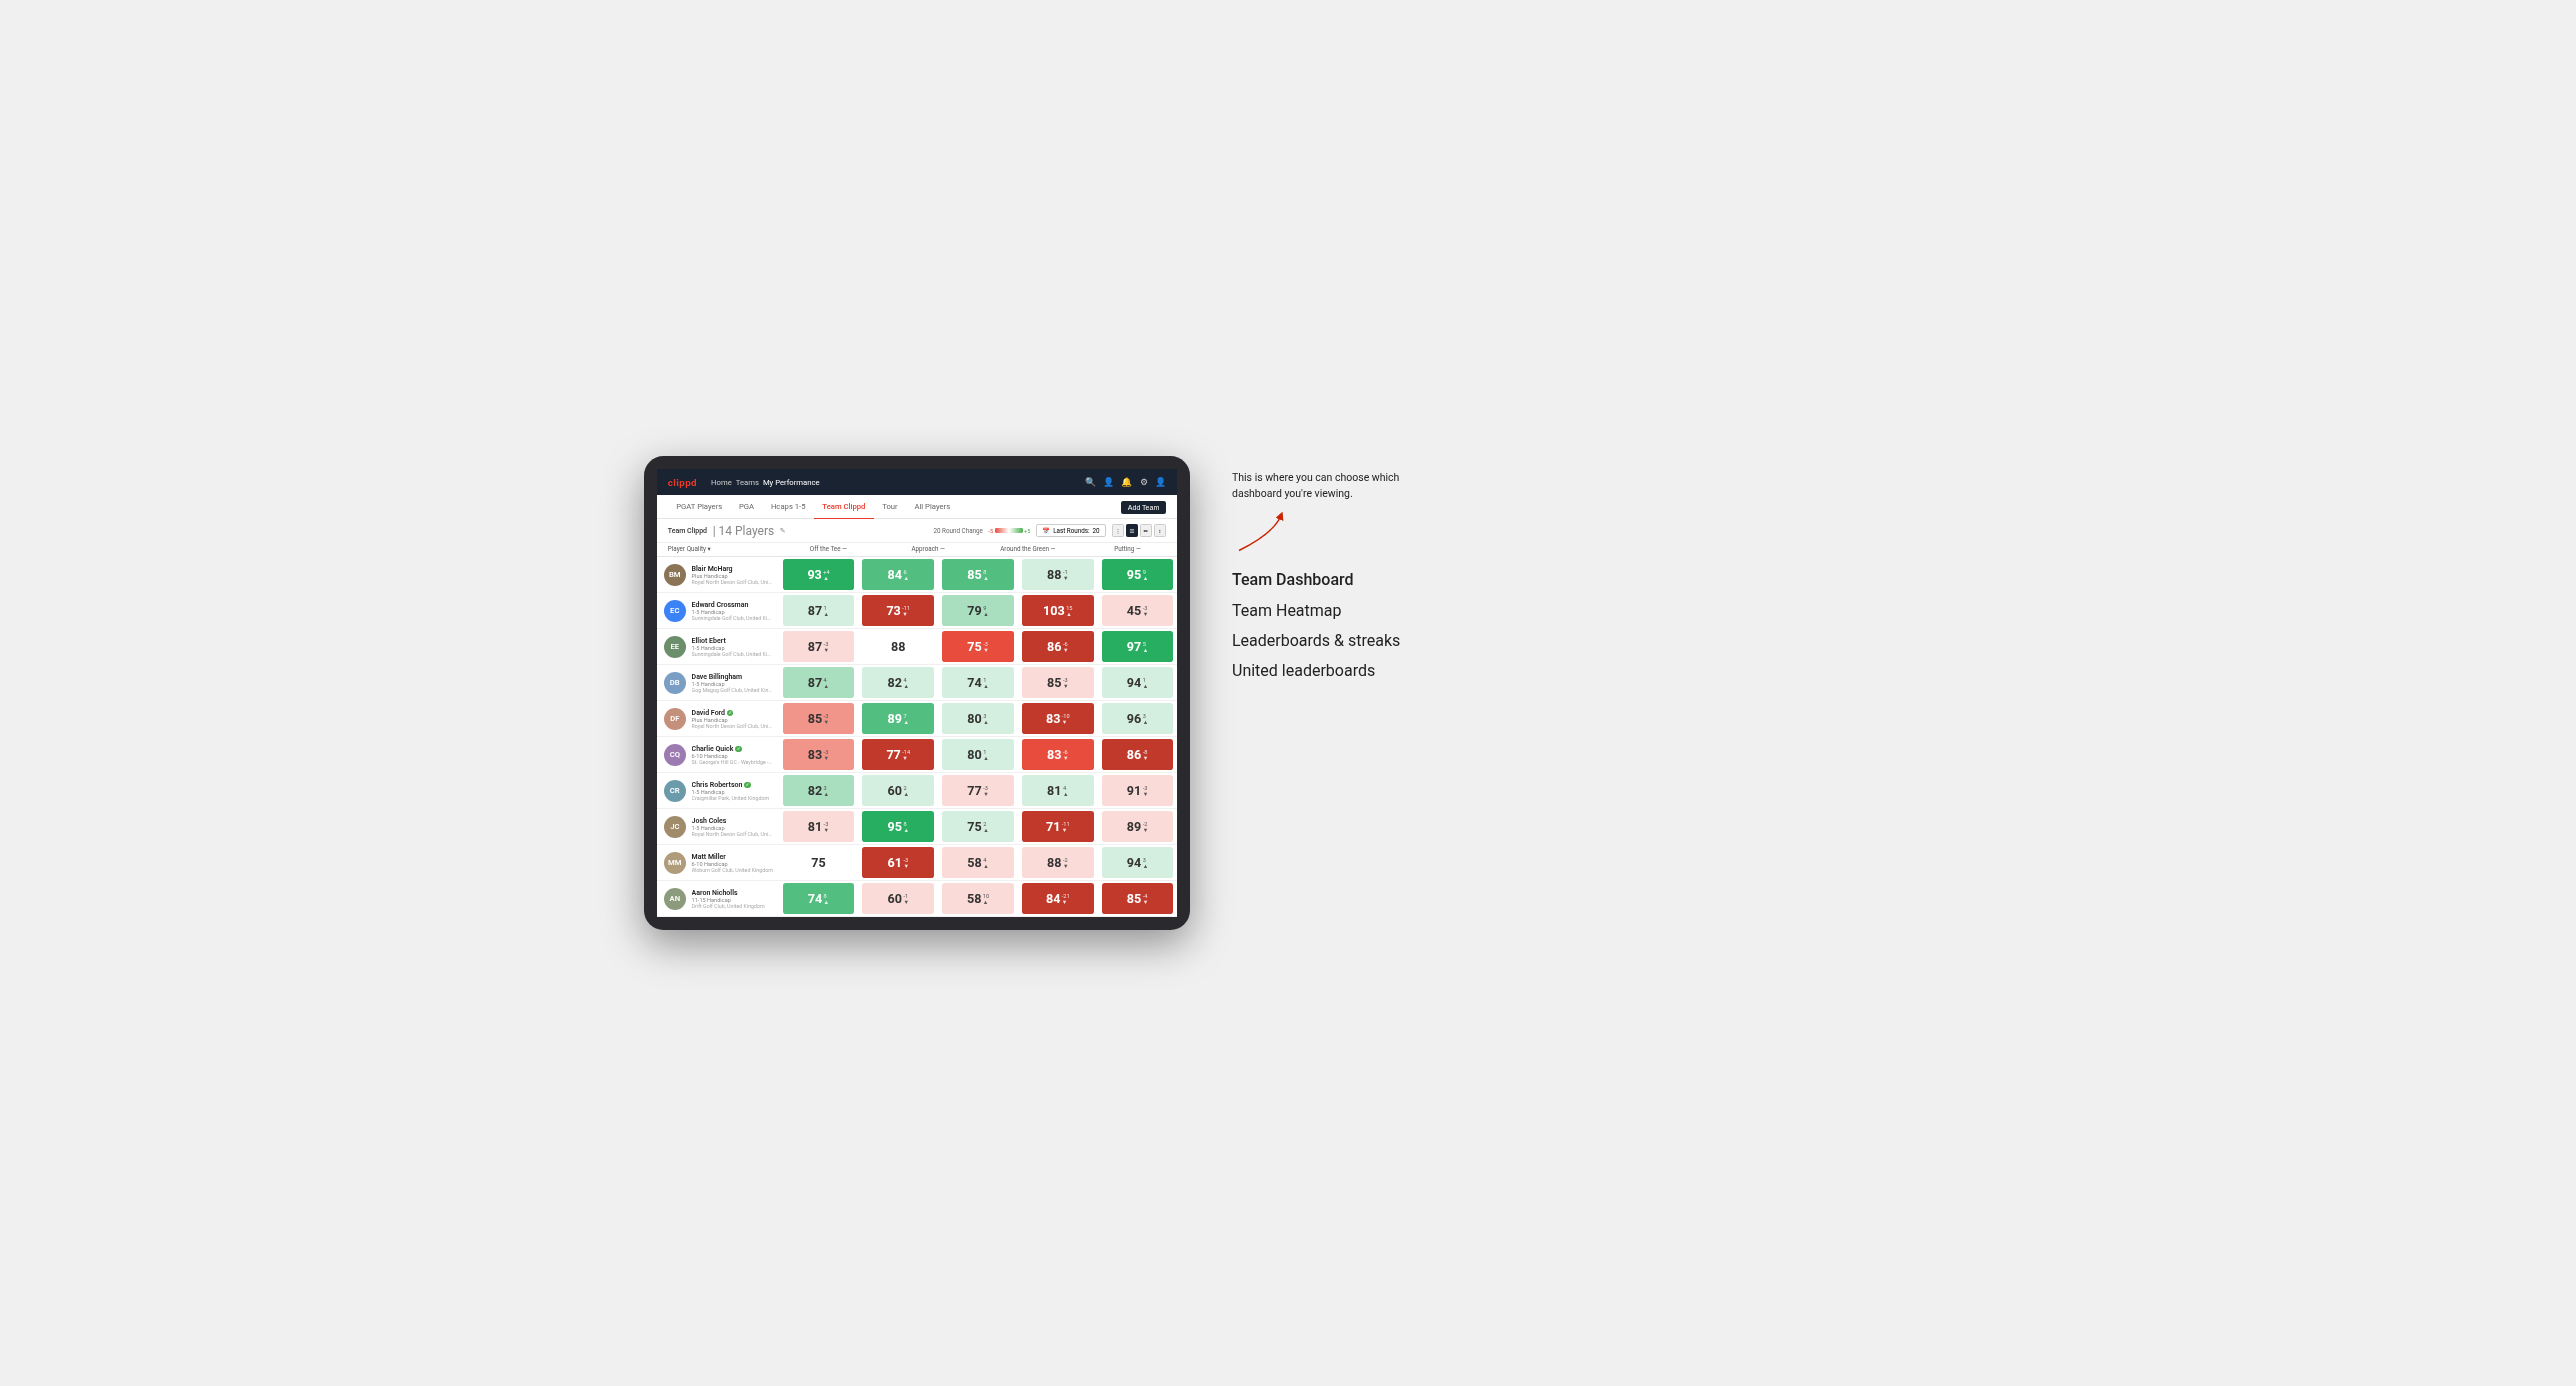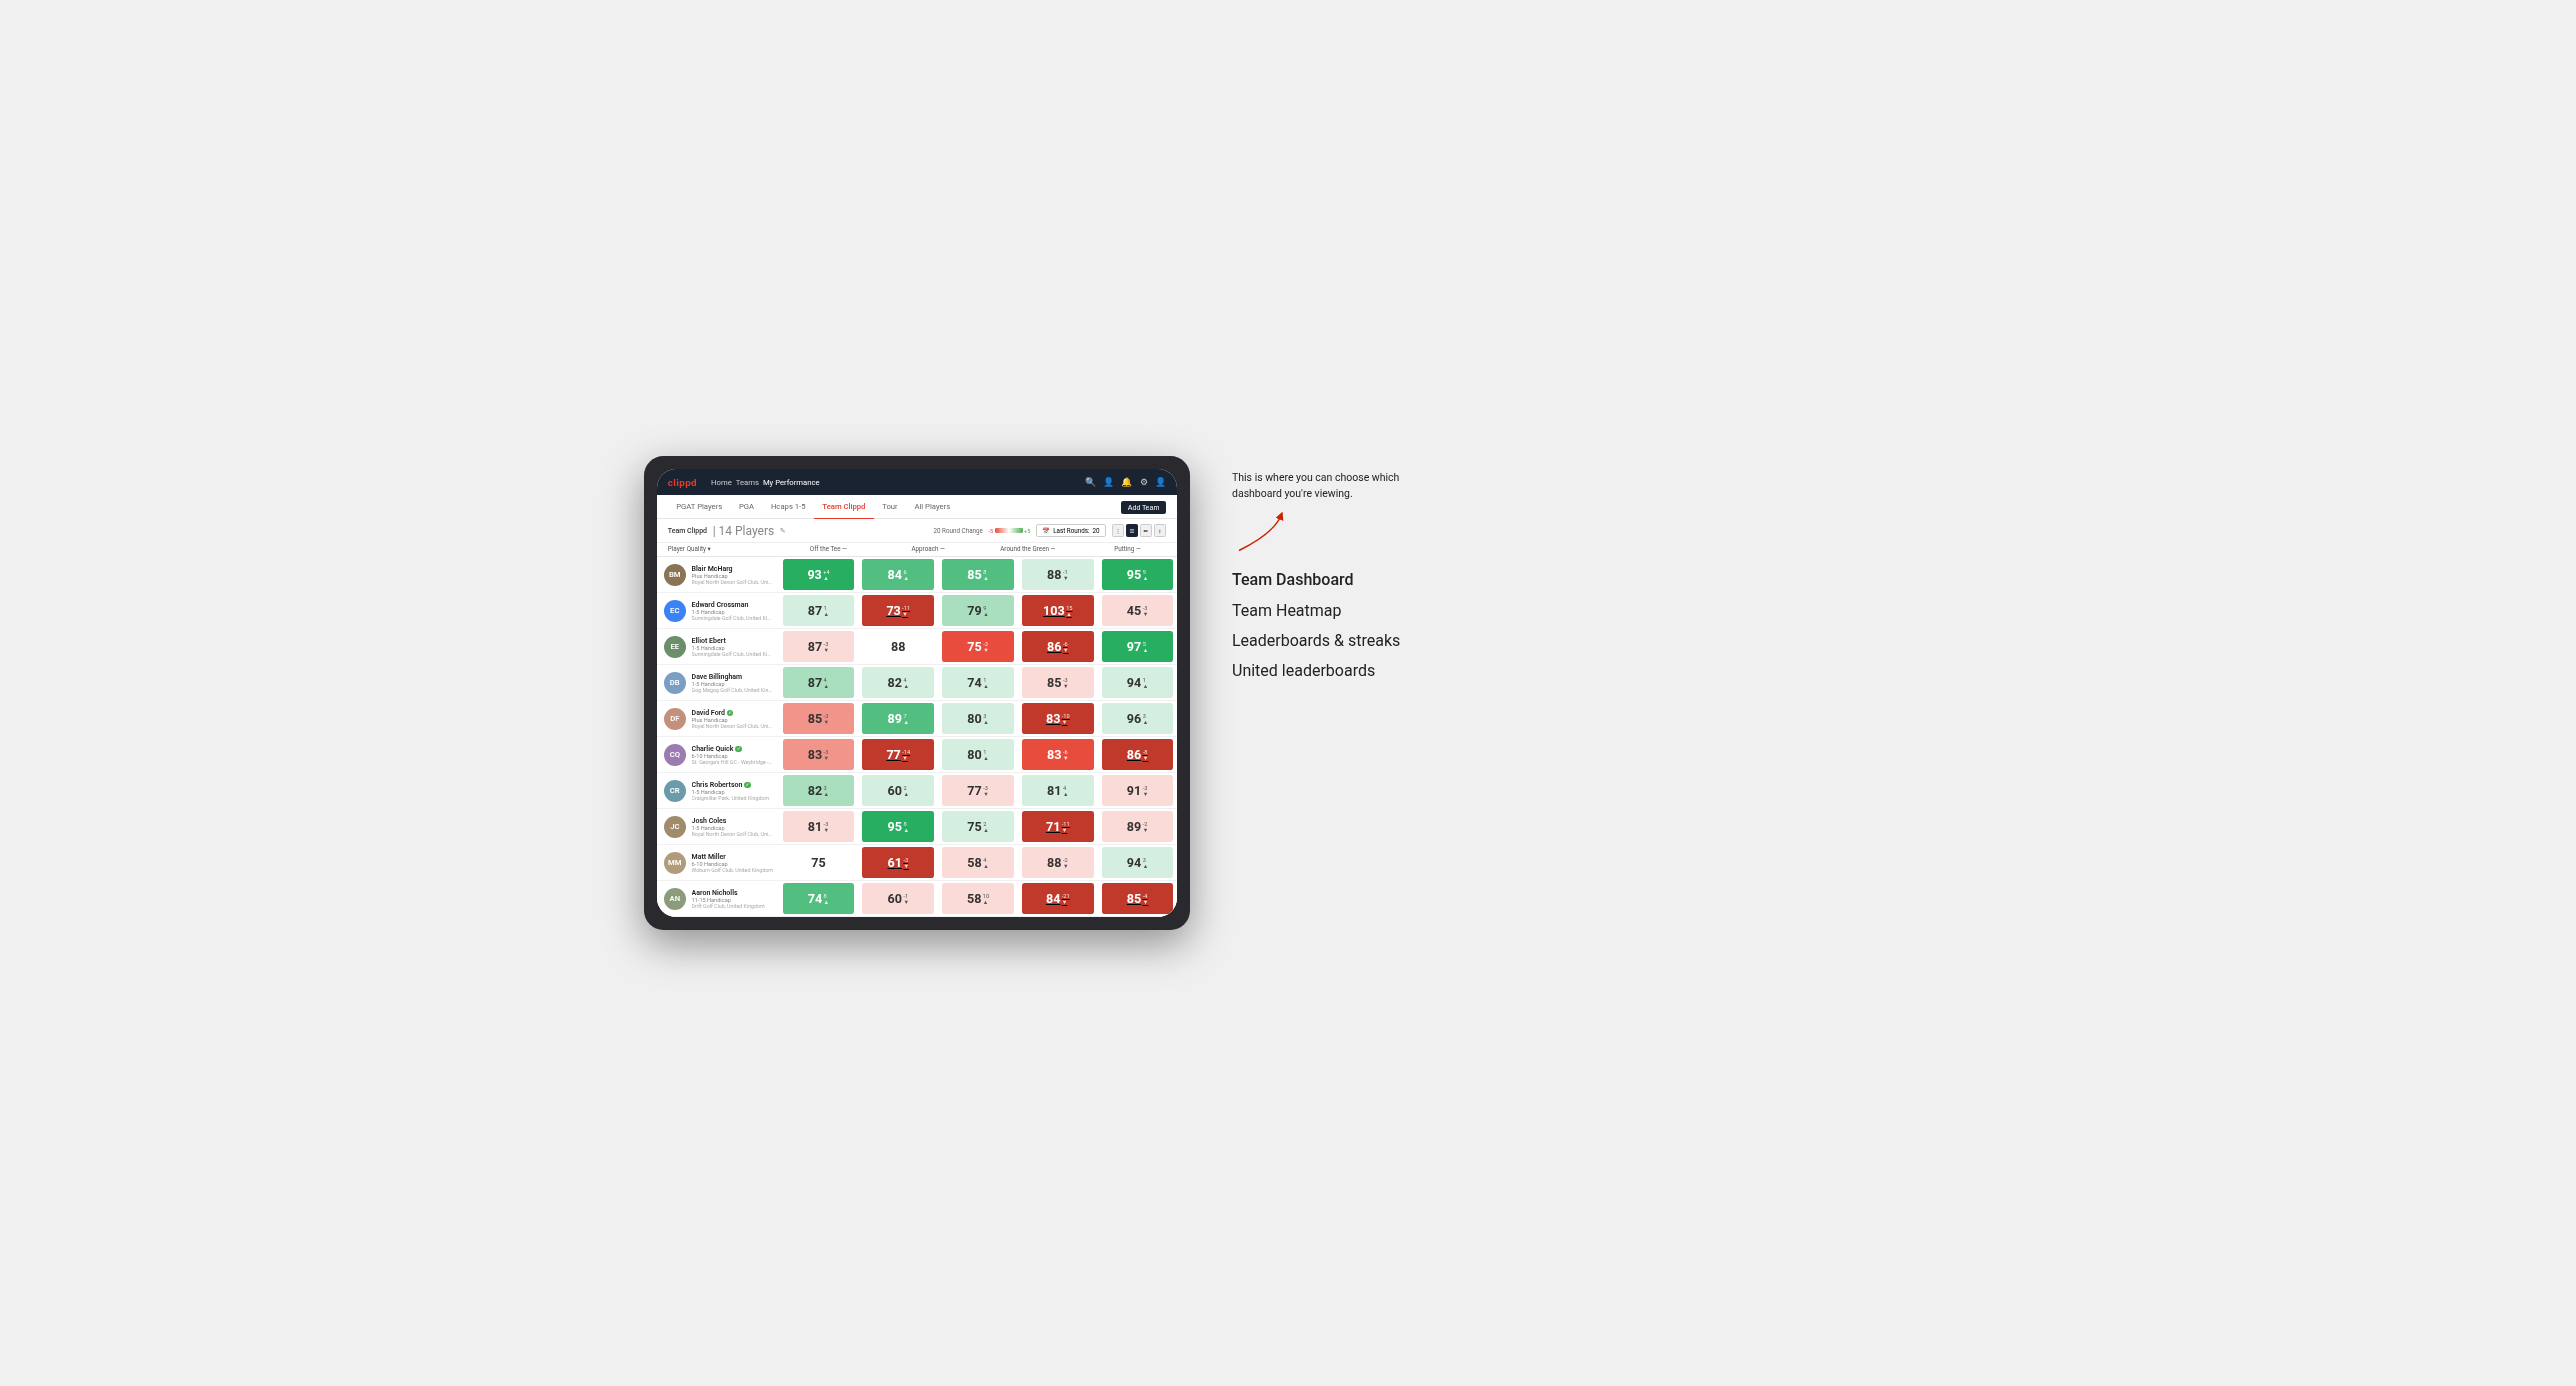--- a/index.html
+++ b/index.html
@@ -26,21 +26,21 @@
       background: #2a2a2e;
       border-radius: 19.6px;
       padding: 12.6px;
       box-shadow: 0 14px 42px rgba(0,0,0,0.4);
       flex: 0 0 auto;
       width: 546px;
     }
 
     .tablet-screen {
       background: #fff;
-      border-radius: 19px;
+      border-radius: 0;
       overflow: hidden;
     }
 
     
     .nav-bar {
       background: #1a2332;
       display: flex;
       align-items: center;
       padding: 0 11.2px;
       height: 26.6px;
@@ -363,21 +363,21 @@
 
     .score-change.white {
       color: rgba(255,255,255,0.85);
     }
 
     
     .bg-green-dark { background: #27ae60; }
     .bg-green-med { background: #52be80; }
     .bg-green-light { background: #a9dfbf; }
     .bg-green-pale { background: #d4efdf; }
-    .bg-red-dark { background: #c0392b; text-decoration: underline; }
+    .bg-red-dark { background: #c0392b; }
     .bg-red-med { background: #e74c3c; }
     .bg-red-light { background: #f1948a; }
     .bg-red-pale { background: #fadbd8; }
     .bg-white { background: #fff; }
 
     
     .annotation-panel {
       flex: 0 0 210px;
       padding-top: 14px;
     }

